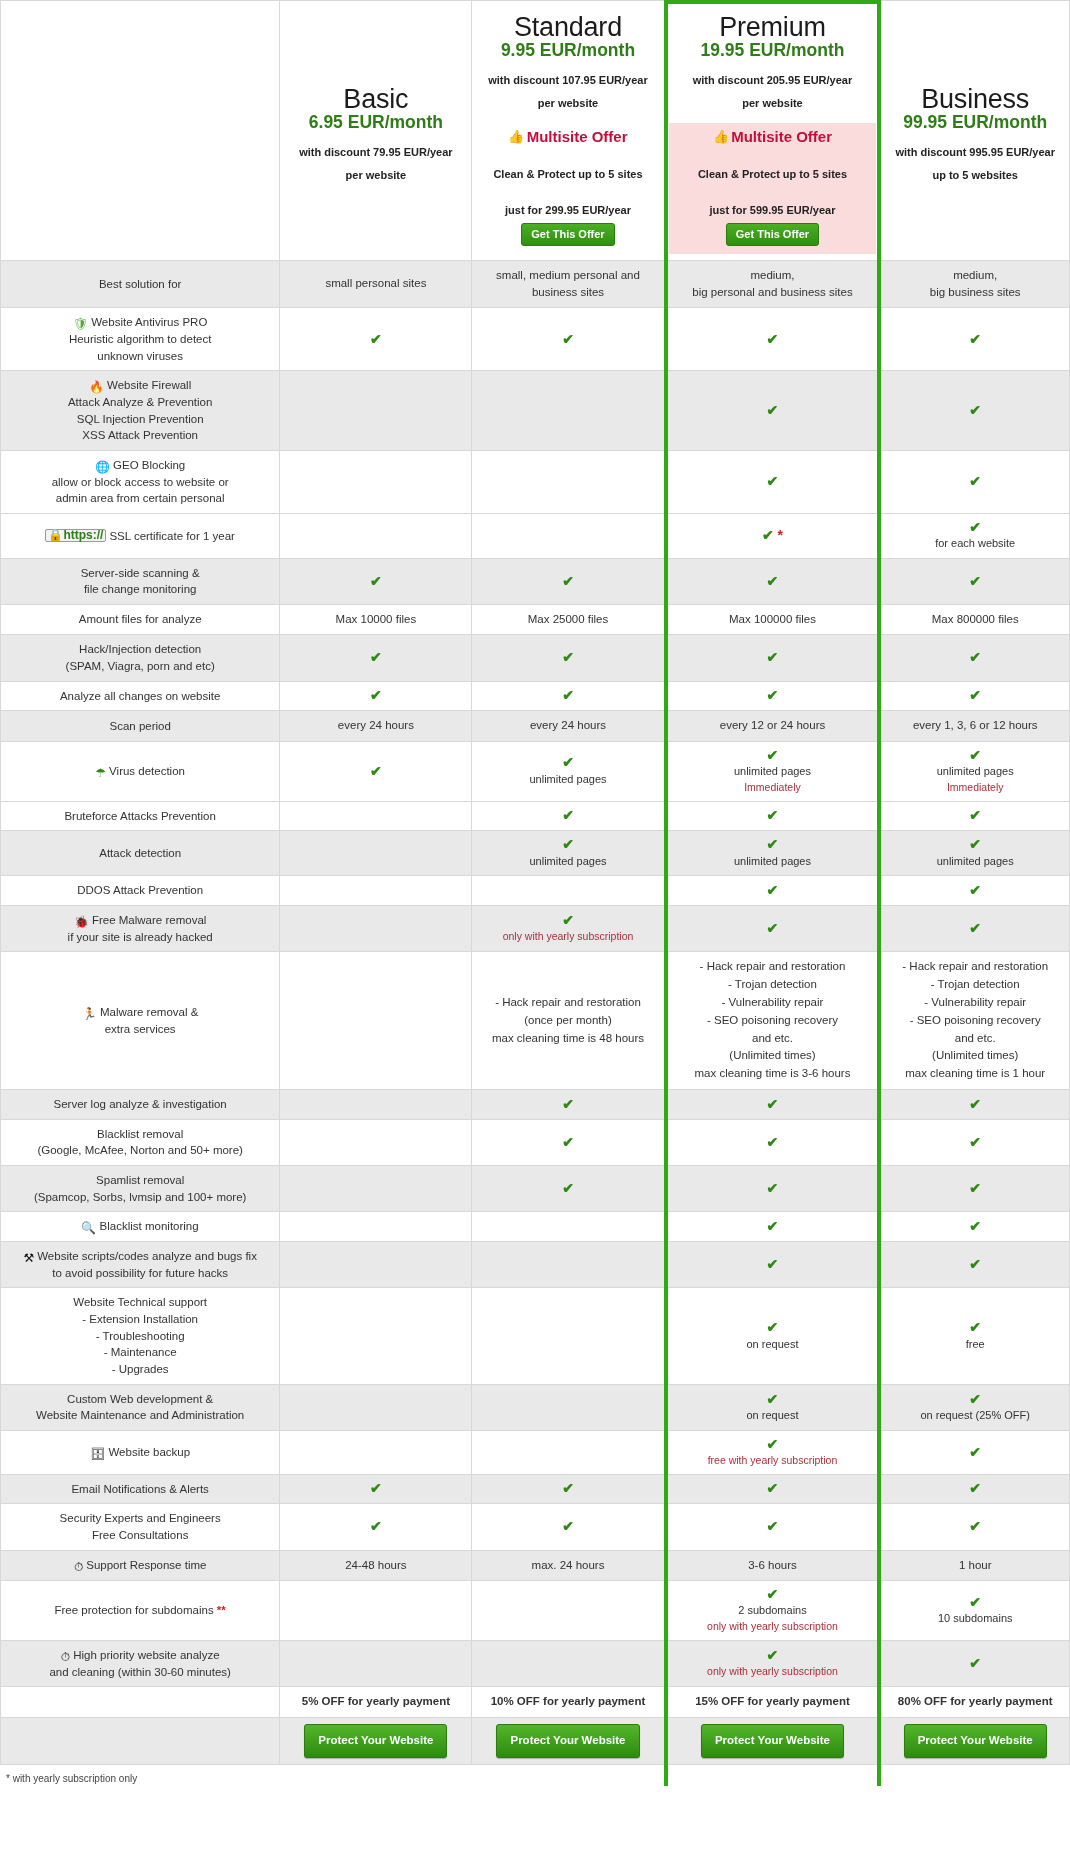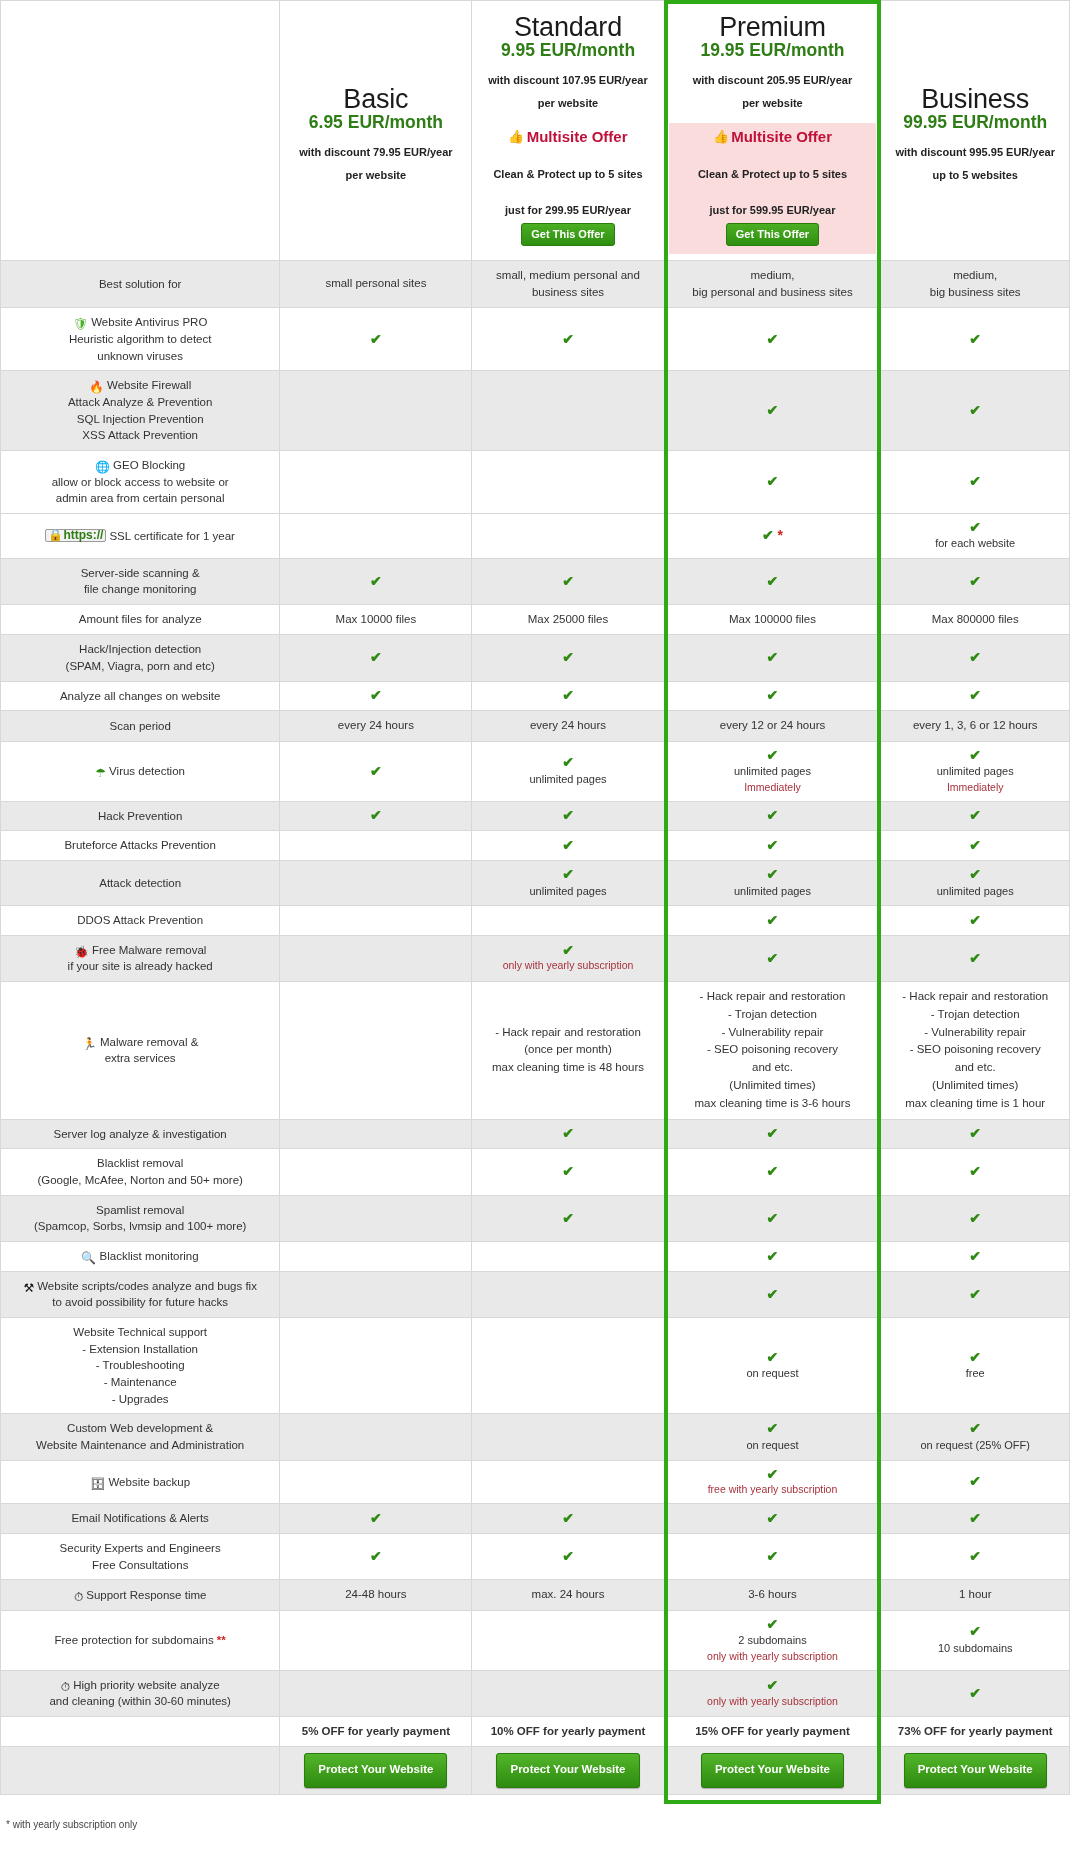--- a/index.html
+++ b/index.html
@@ -211,21 +211,21 @@
     pointer-events: none;
     left: 562px;
     top: 0px;
     width: 184px;
     height: 1757px;
     z-index: 5;
   }
   .footnote {
     font-size: 10px;
     color: #444;
-    padding: 22px 0 0 6px;
+    padding: 6px 0 0 6px;
     line-height: 1.5;
   }
 </style>
 </head>
 <body>
 
 <div class="pricing-wrap">
 
   <table class="pricing">
     <colgroup>
@@ -474,37 +474,20 @@
             <span class="check">✔</span>
             <span class="sub">unlimited pages</span>
             <span class="note-red">Immediately</span>
           </td>
           <td class="cell">
             <span class="check">✔</span>
             <span class="sub">unlimited pages</span>
             <span class="note-red">Immediately</span>
           </td>
         </tr>
-        <tr class="even">
-          <td class="feature">
-            <div><span>Hack Prevention</span></div>
-          </td>
-          <td class="cell">
-            <span class="check">✔</span>
-          </td>
-          <td class="cell">
-            <span class="check">✔</span>
-          </td>
-          <td class="cell">
-            <span class="check">✔</span>
-          </td>
-          <td class="cell">
-            <span class="check">✔</span>
-          </td>
-        </tr>
         <tr class="odd">
           <td class="feature">
             <div><span>Bruteforce Attacks Prevention</span></div>
           </td>
           <td class="cell"></td>
           <td class="cell">
             <span class="check">✔</span>
           </td>
           <td class="cell">
             <span class="check">✔</span>
@@ -803,21 +786,21 @@
             <span class="check">✔</span>
           </td>
         </tr>
       </tbody>
     <tfoot>
       <tr class="odd">
         <td class="feature"></td>
         <td class="cell discount-row">5% OFF for yearly payment</td>
         <td class="cell discount-row">10% OFF for yearly payment</td>
         <td class="cell discount-row">15% OFF for yearly payment</td>
-        <td class="cell discount-row">73% OFF for yearly payment</td>
+        <td class="cell discount-row">80% OFF for yearly payment</td>
       </tr>
       <tr class="even">
         <td class="feature"></td>
         <td class="cell cta">
           <span class="btn-protect">Protect Your Website</span>
         </td>
         <td class="cell cta">
           <span class="btn-protect">Protect Your Website</span>
         </td>
         <td class="cell cta">

